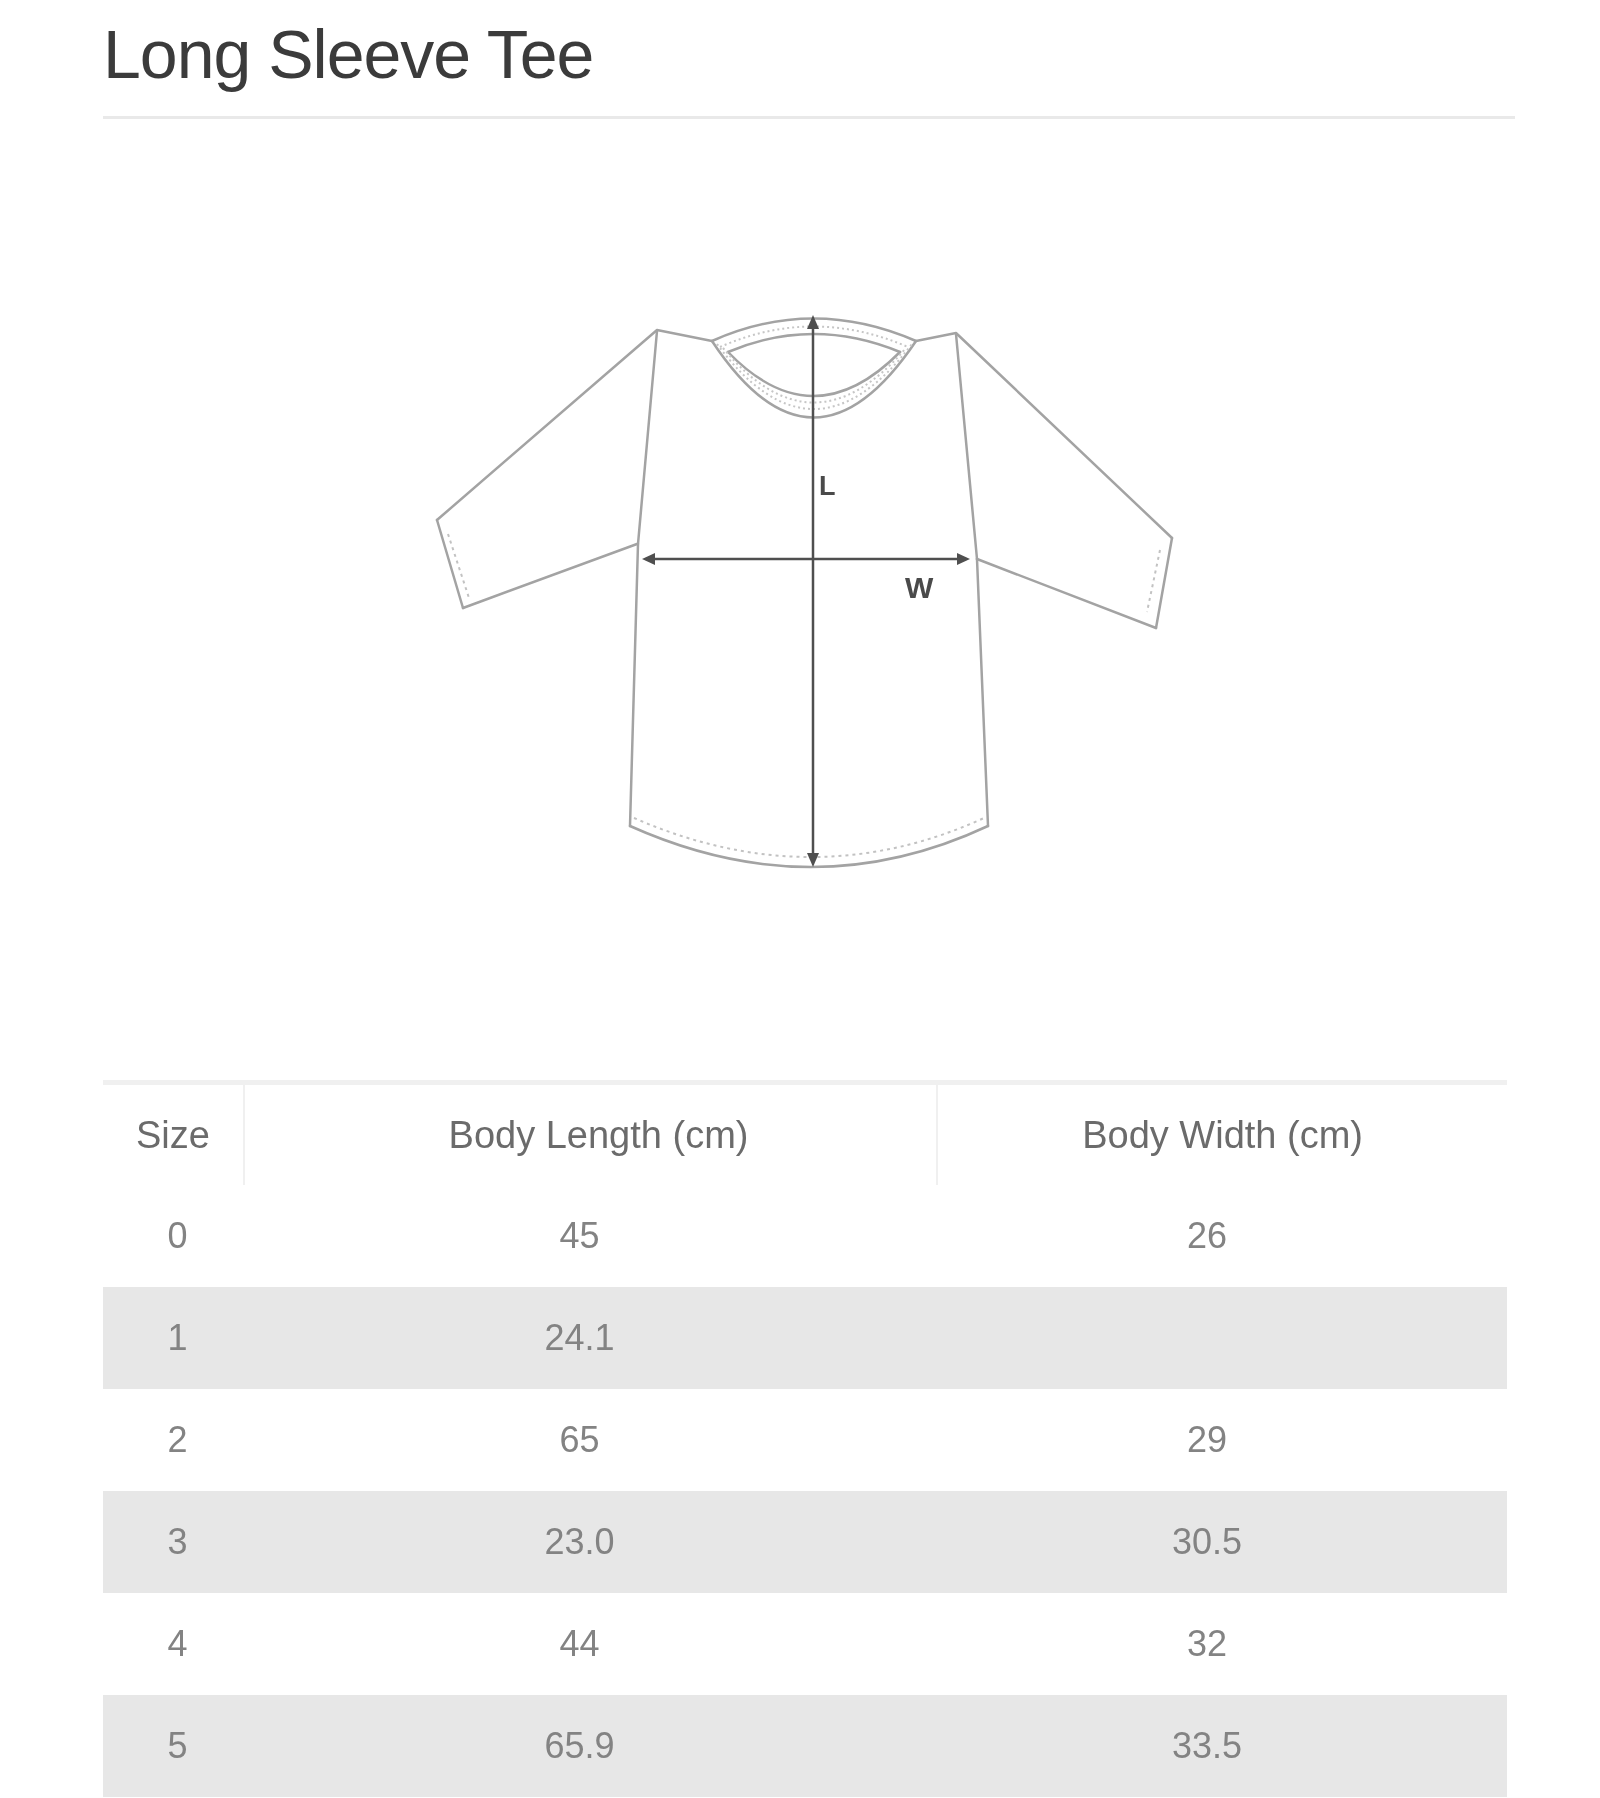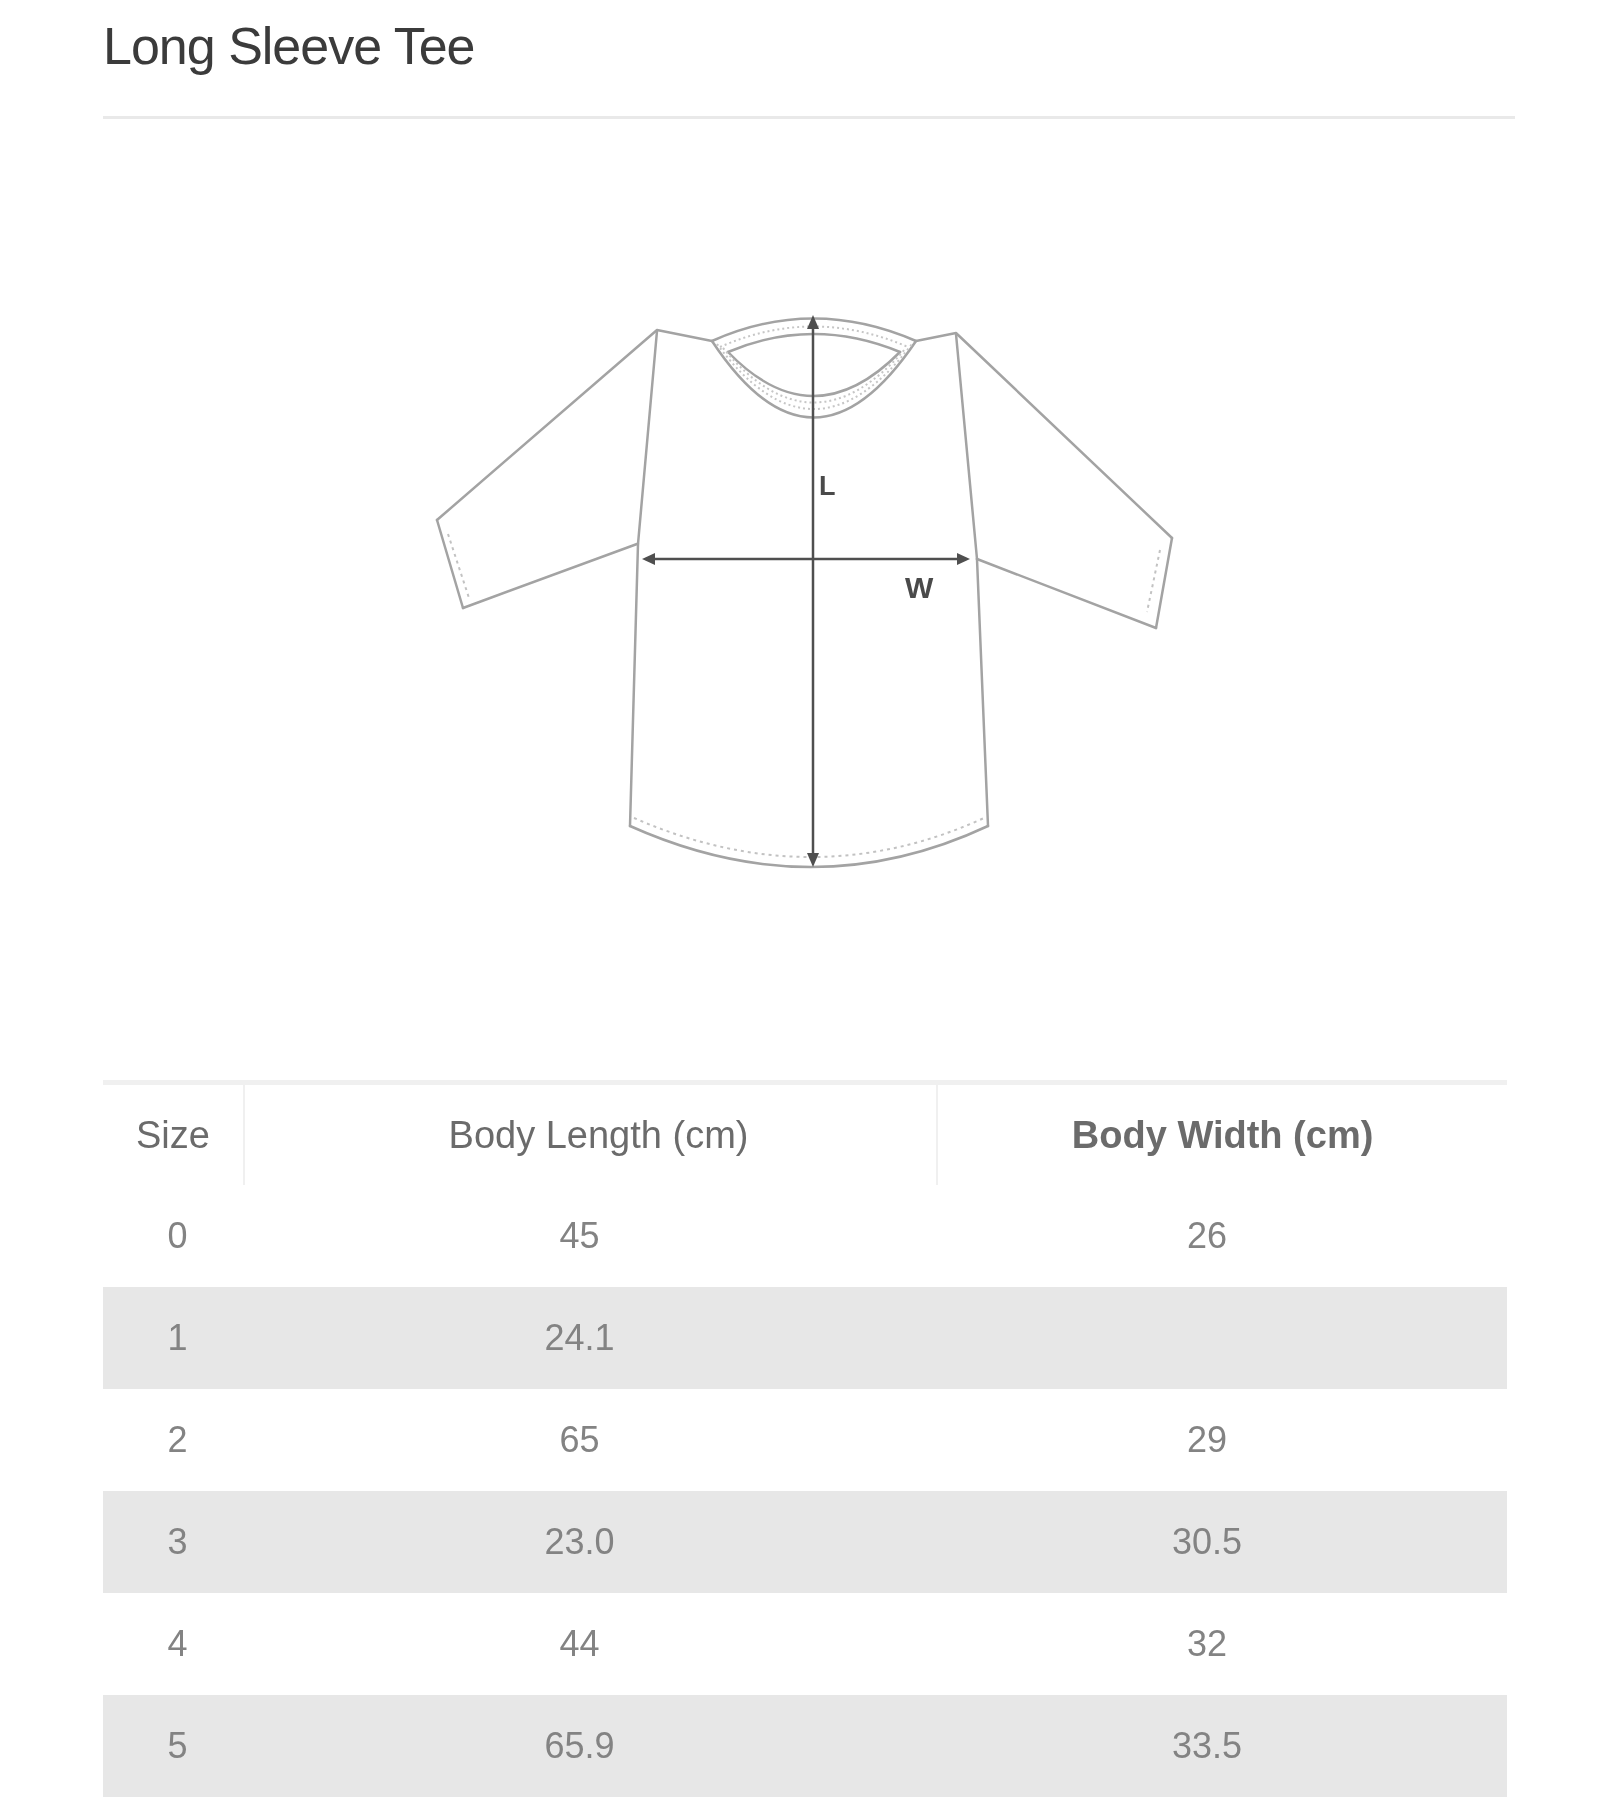--- a/index.html
+++ b/index.html
@@ -3,21 +3,21 @@
 <meta charset="utf-8">
 <style>
   html,body{margin:0;padding:0;}
   body{
     width:1600px;height:1798px;position:relative;background:#ffffff;
     font-family:"Liberation Sans","DejaVu Sans",sans-serif;
     overflow:hidden;
   }
   .page-title{
     position:absolute;left:103px;top:20px;
-    font-size:52px;line-height:1.0;letter-spacing:-1px;
+    font-size:68px;line-height:1.0;letter-spacing:-1px;
     color:#3b3b3b;font-weight:400;
   }
   .title-divider{
     position:absolute;left:103px;top:116px;width:1412px;height:3px;
     background:#e9e9e9;
   }
   .shirt-wrap{position:absolute;left:350px;top:280px;width:880px;height:640px;}
 
   .size-table{
     position:absolute;left:103px;top:1080px;width:1404px;
@@ -26,21 +26,21 @@
   .size-table .thead{
     display:flex;border-top:5px solid #f0f0f0;height:100px;
   }
   .size-table .th{
     display:flex;align-items:center;justify-content:center;
     font-size:38px;color:#6b6b6b;height:100%;
     box-sizing:border-box;
   }
   .size-table .th:nth-child(1){width:149px;border-right:2px solid #f0f0f0;}
   .size-table .th:nth-child(2){width:728px;border-right:2px solid #f0f0f0;padding-left:16px;}
-  .size-table .th:nth-child(3){width:598px;font-weight:bold;}
+  .size-table .th:nth-child(3){width:598px;}
   .size-table .tr{
     display:flex;height:102px;align-items:center;background:#ffffff;
   }
   .size-table .tr.alt{background:#e7e7e7;}
   .size-table .td{
     display:flex;align-items:center;justify-content:center;
     font-size:36px;color:#838383;height:100%;box-sizing:border-box;
   }
   .size-table .td:nth-child(1){width:149px;}
   .size-table .td:nth-child(2){width:655px;}

